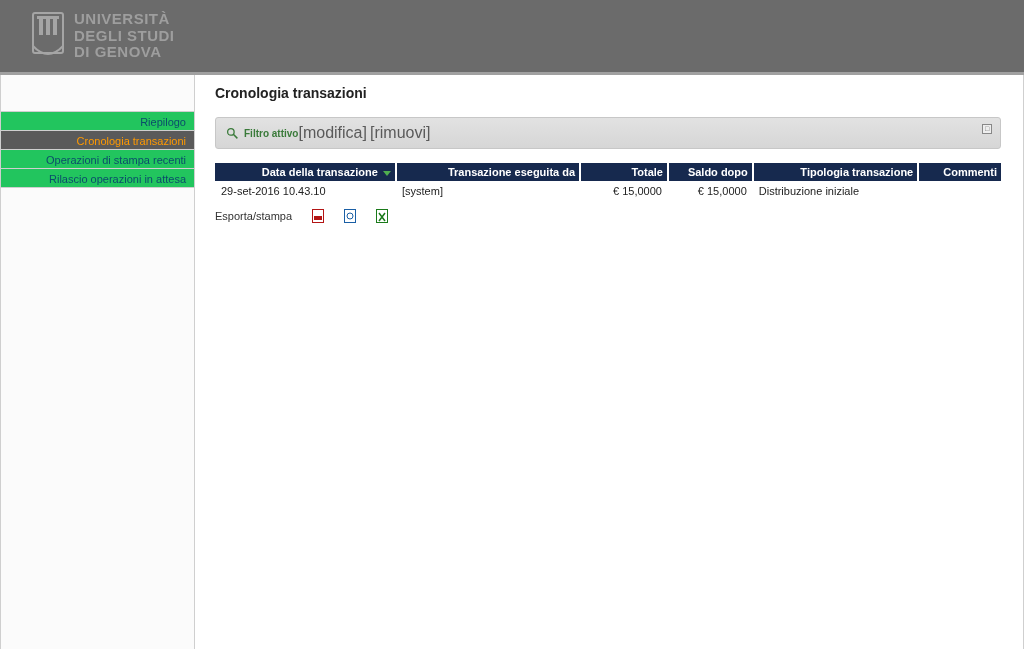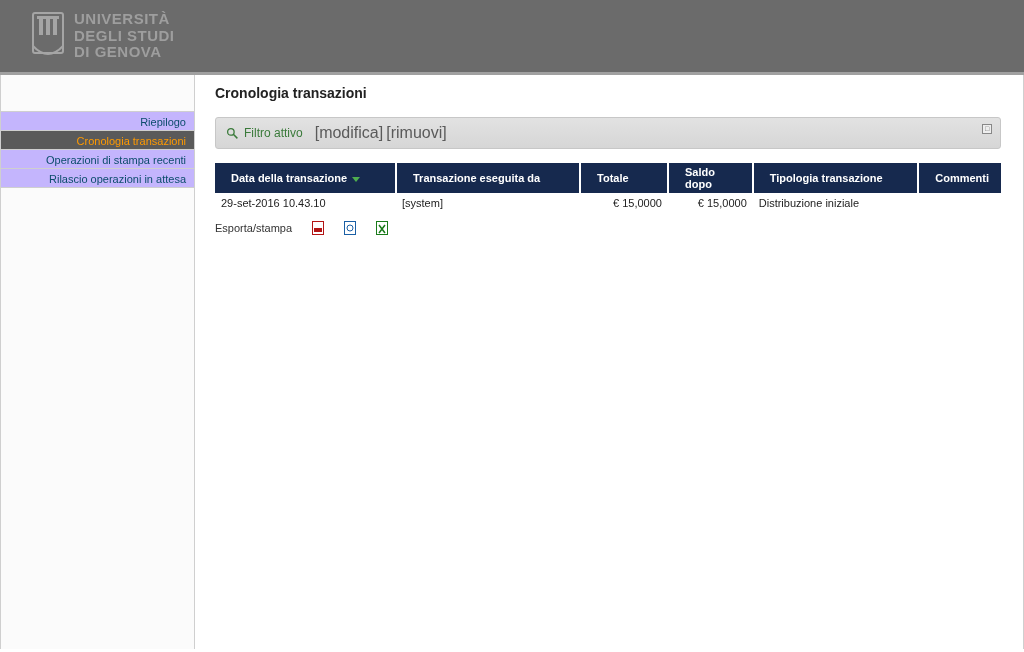--- a/index.html
+++ b/index.html
@@ -49,21 +49,21 @@
   }
   .sidebar-item {
     height: 20px;
     line-height: 20px;
     text-align: right;
     padding-right: 8px;
     font-size: 11px;
     color: #0b4c6b;
     border-top: 1px solid #cfcfcf;
     border-bottom: 1px solid #cfcfcf;
-    background: #c4b5fd;
+    background: #22c55e;
     cursor: pointer;
     margin-bottom: -1px;
   }
   .sidebar-item.active {
     background: #5a5a5a;
     color: #ff9a00;
   }
   .content {
     flex: 1;
     padding: 10px 22px 0 20px;
@@ -86,24 +86,24 @@
     align-items: center;
     position: relative;
   }
   .filter-panel .mag {
     width: 13px;
     height: 13px;
     margin-right: 5px;
     flex-shrink: 0;
   }
   .filter-label {
-    font-weight: normal;
-    font-size: 12px;
+    font-weight: bold;
+    font-size: 10px;
     color: #3a7a3a;
-    margin-right: 12px;
+    margin-right: 0;
   }
   .filter-link {
     color: #5a5a5a;
     font-size: 16px;
     cursor: pointer;
   }
   .filter-close {
     position: absolute;
     right: 8px;
     top: 6px;
@@ -120,22 +120,22 @@
   .tx-table {
     width: 100%;
     border-collapse: collapse;
     table-layout: fixed;
   }
   .tx-table thead th {
     background: #16294e;
     color: #ffffff;
     font-size: 11px;
     font-weight: bold;
-    text-align: left;
-    padding: 3px 16px;
+    text-align: right;
+    padding: 3px 4px;
     border-right: 2px solid #fff;
     margin-left: 29px;
   }
   .tx-table thead th:last-child { border-right: none; }
   .col-date { width: 175px; }
   .col-by   { width: 178px; }
   .col-tot  { width:  85px; }
   .col-bal  { width:  82px; }
   .col-type { width: 160px; }
   .col-comm { width:  80px; }

